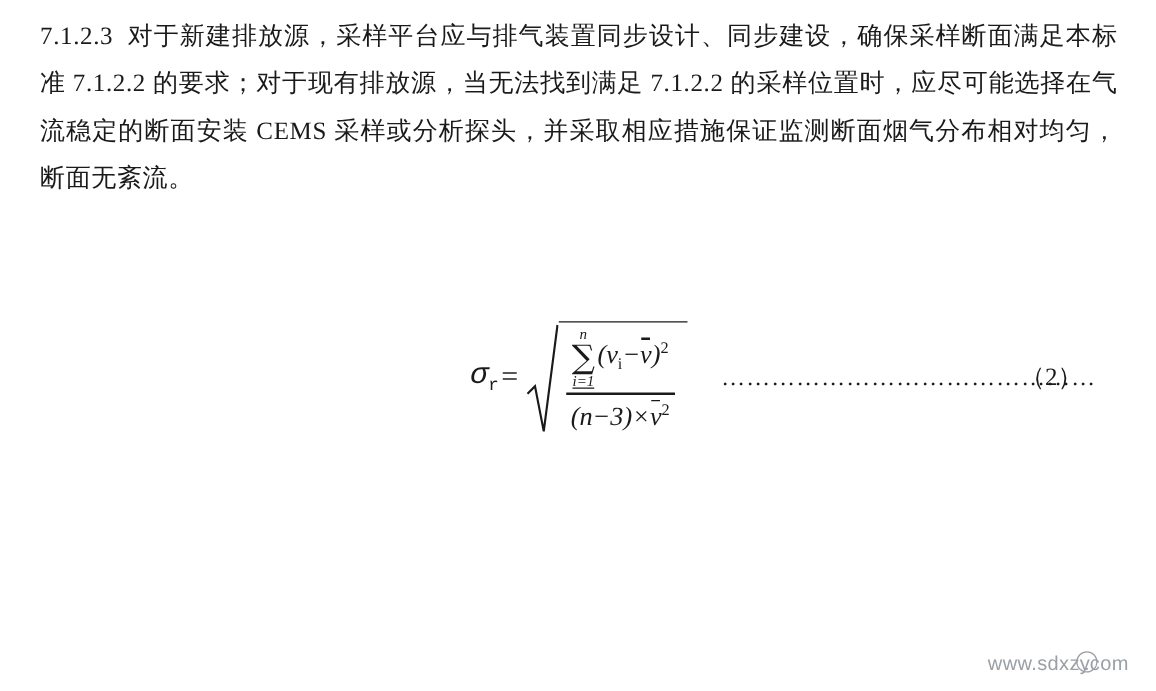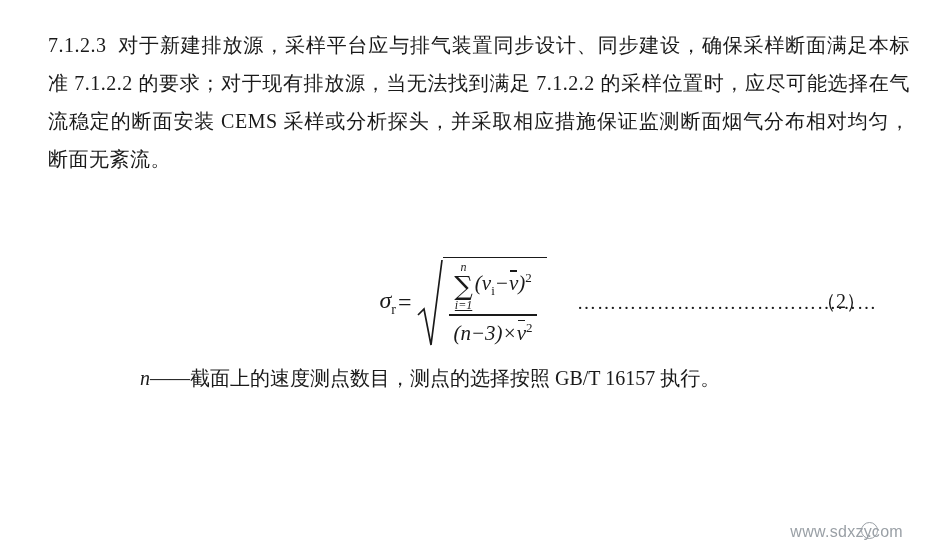--- a/index.html
+++ b/index.html
@@ -18,21 +18,21 @@
   .page {
     position: relative;
     width: 925px;
     height: 553px;
     padding: 0;
     box-sizing: border-box;
   }
   .para {
     font-size: 20px;
     line-height: 38px;
-    margin: 16px;
+    margin: 0;
     letter-spacing: 0.5px;
   }
   #para-1 {
     position: absolute;
     left: 32px;
     top: 10px;
     width: 862px;
     text-align: justify;
     text-justify: inter-ideograph;
   }
@@ -68,21 +68,21 @@
     position: absolute;
     left: 0;
     top: 0;
     width: 862px;
     height: 110px;
     display: flex;
     align-items: center;
     justify-content: center;
   }
   .lhs {
-    font-family: Liberation Serif, serif;
+    font-family: Liberation Mono, monospace;
     font-size: 24px;
     font-style: italic;
     margin-right: 0;
     padding-bottom: 2px;
   }
   .lhs .sub {
     font-size: 14px;
   }
   .eq {
     font-size: 24px;
@@ -270,22 +270,19 @@
             </span>
           </span>
         </span>
       </span>
     </div>
     <span class="dots">………………………………………</span>
     <span class="eqnum">（2）</span>
   </div>
 
   <div id="legend">
-    <div class="legend-item">
-      <span class="lead"></span><span class="ital">n</span><span>——</span><span>截面上的速度测点数目，测点的选择按照 GB/T 16157 执行。</span>
-    </div>
   </div>
 
   <div id="watermark">
     <span>www.sdxzy</span><span class="wm-dot"></span><span>.com</span>
   </div>
 
 </div>
 
 </body></html>

